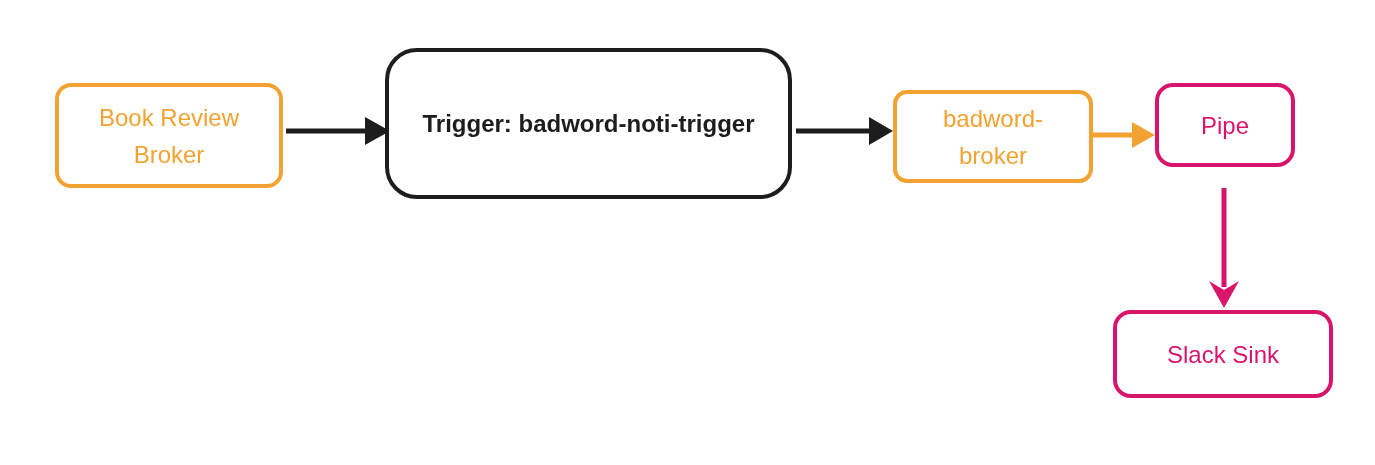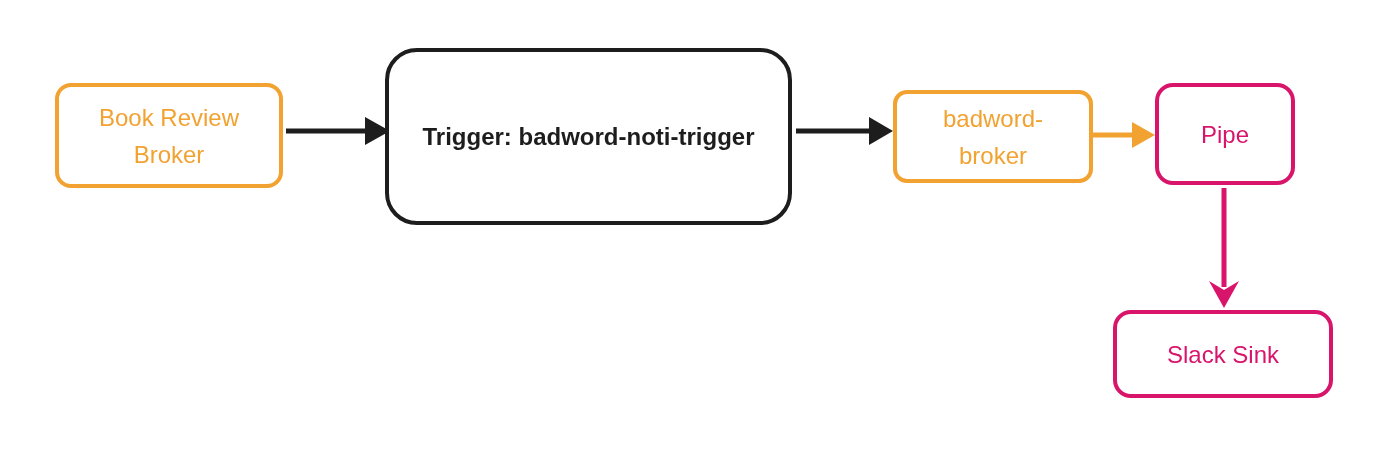--- a/index.html
+++ b/index.html
@@ -49,41 +49,41 @@
 
   #node-book-review-broker {
     left: 55px; top: 83px;
     width: 228px; height: 105px;
     border-radius: 16px;
     padding: 16px 14px;
   }
 
   #node-trigger {
     left: 385px; top: 48px;
-    width: 407px; height: 177px;
+    width: 407px; height: 151px;
     border-radius: 32px;
     padding: 0 16px;
   }
   #node-trigger .trigger-lines {
     font-size: 24px;
     line-height: 36px;
   }
   .b { font-weight: bold; }
 
   #node-badword-broker {
     left: 893px; top: 90px;
     width: 200px; height: 93px;
     border-radius: 14px;
     padding: 0 14px;
     text-align: center;
   }
 
   #node-pipe {
     left: 1155px; top: 83px;
-    width: 140px; height: 102px;
+    width: 140px; height: 84px;
     border-radius: 18px;
     padding: 0 2px;
   }
 
   #node-slack-sink {
     left: 1113px; top: 310px;
     width: 220px; height: 88px;
     border-radius: 18px;
     padding: 0 14px;
   }

